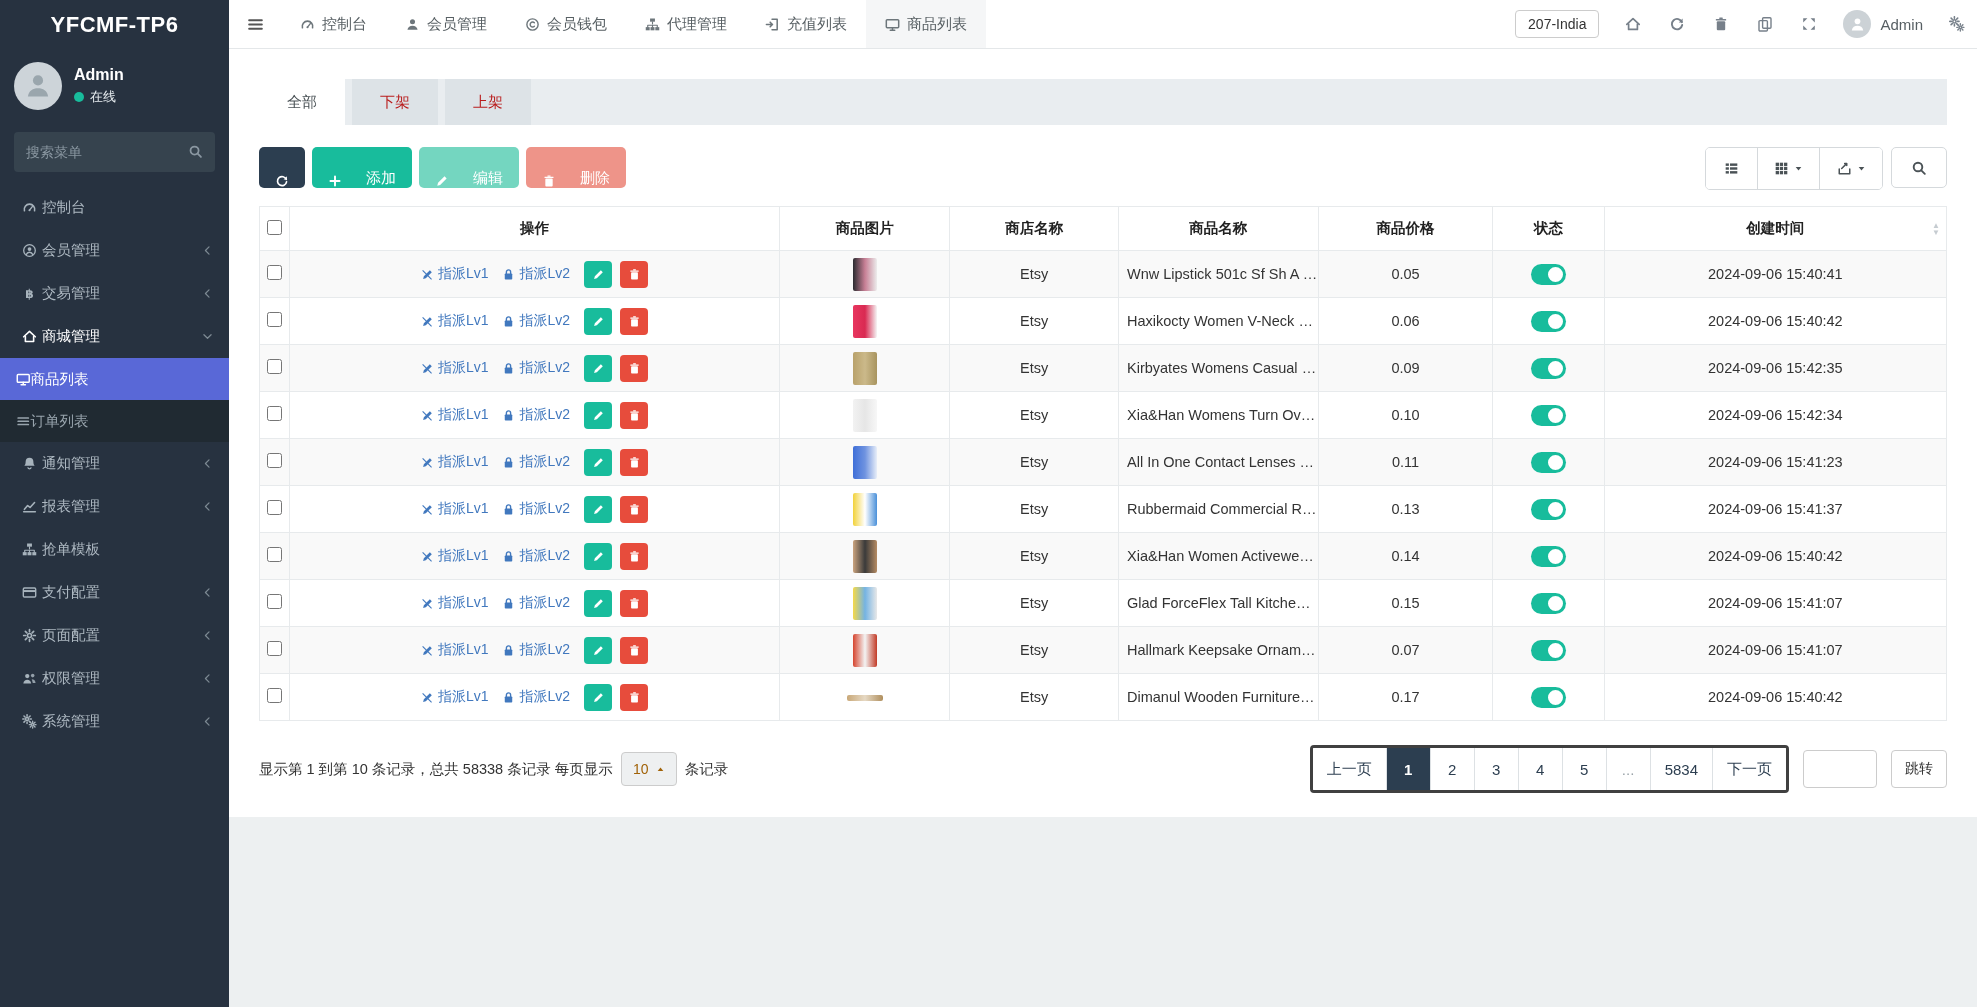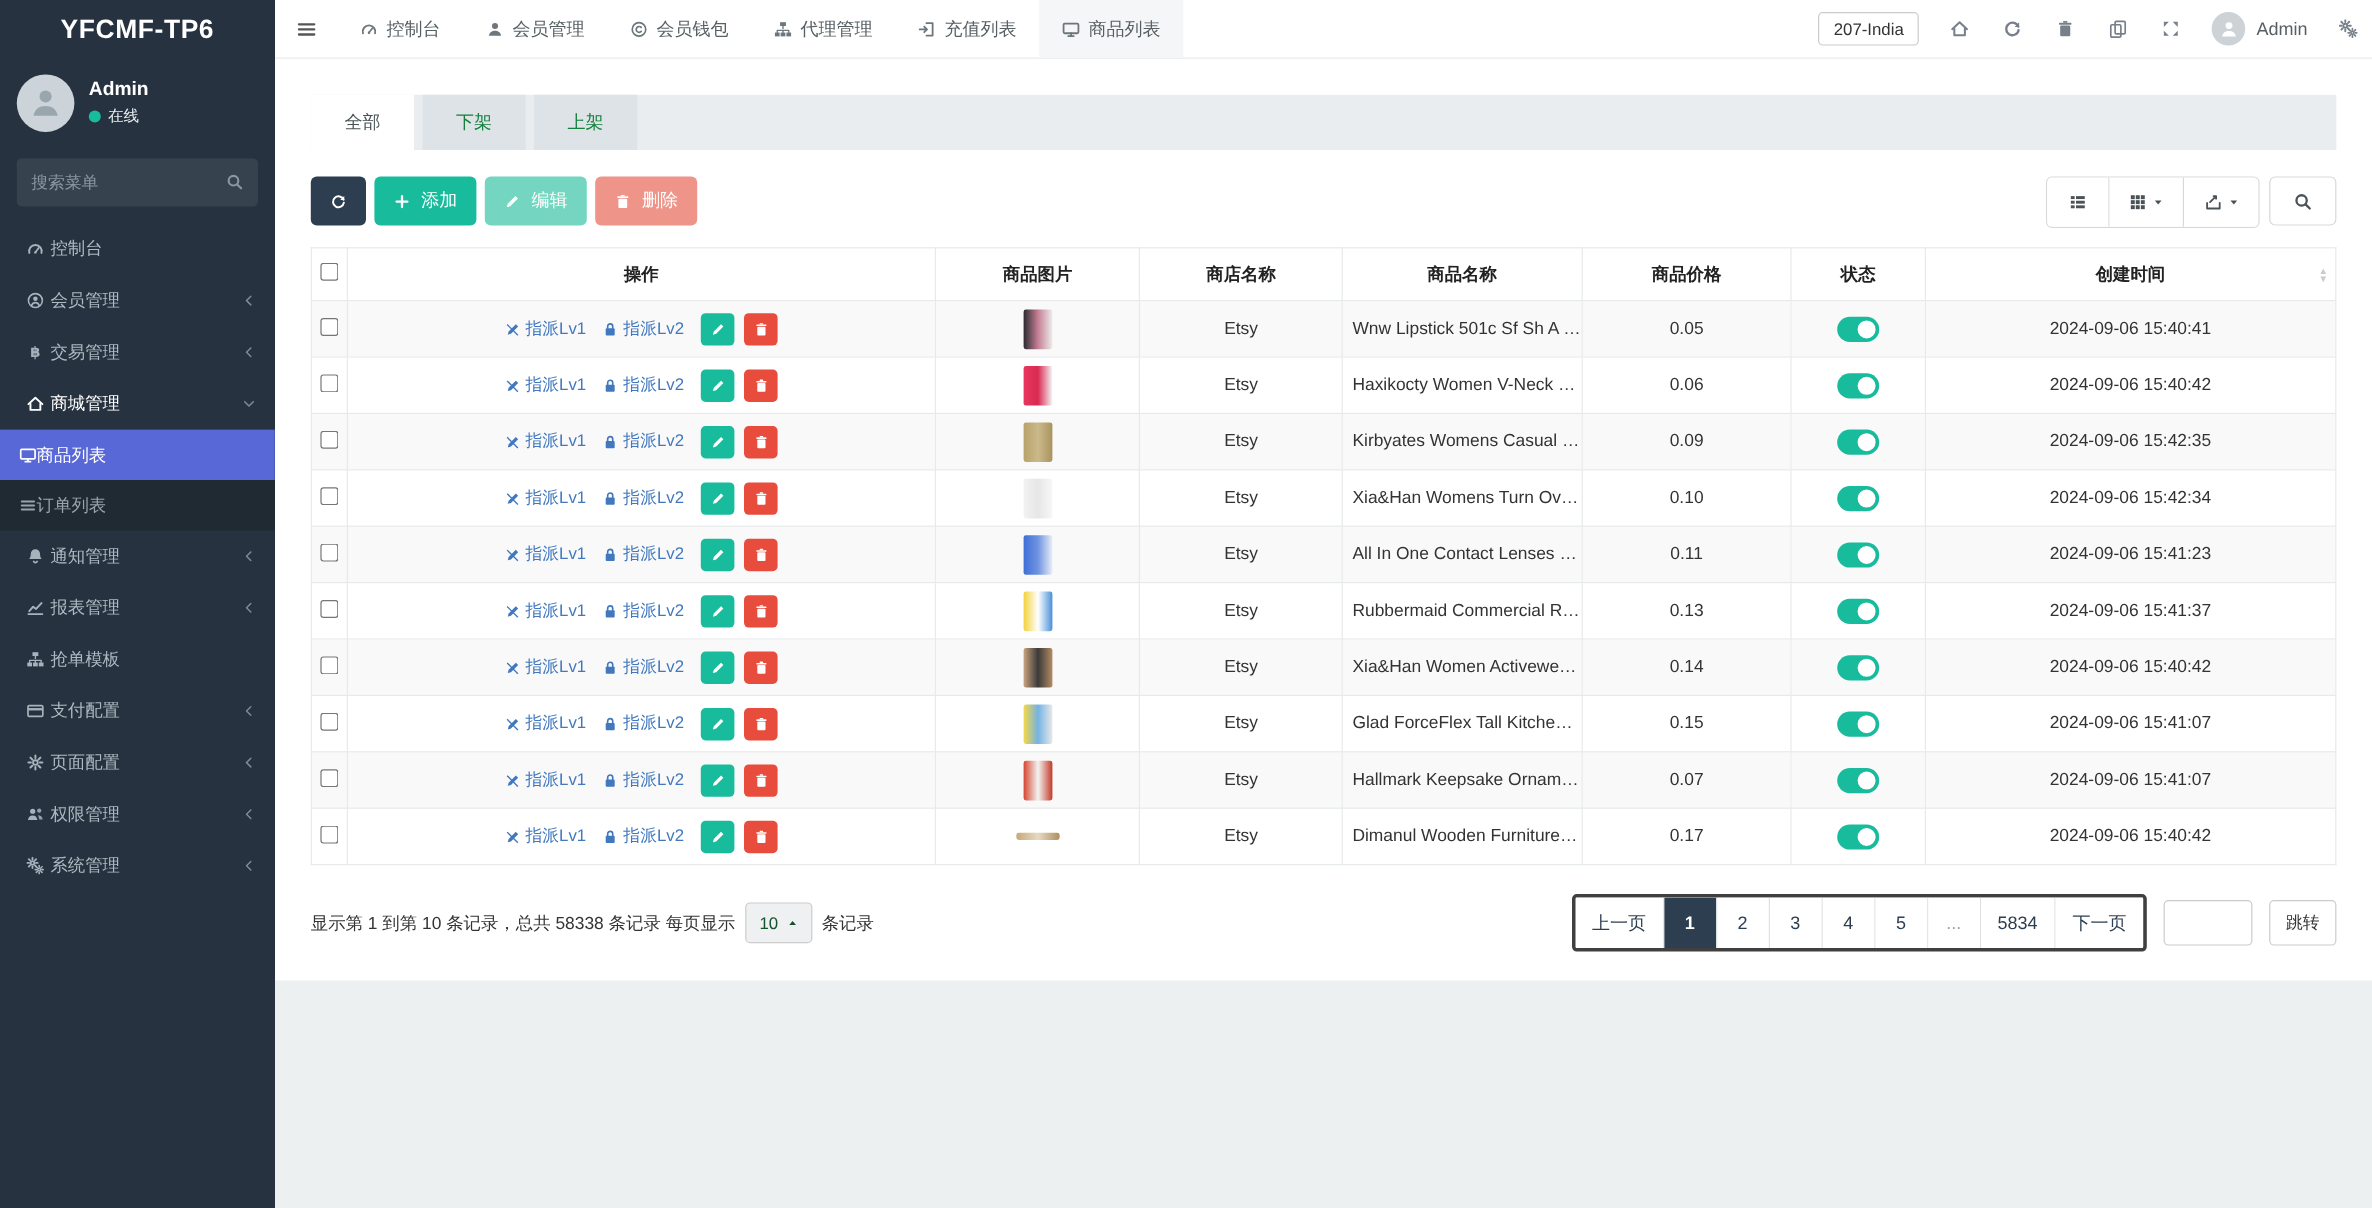--- a/index.html
+++ b/index.html
@@ -58,27 +58,27 @@
     color:#77808a; font-size:16px; cursor:pointer; }
   .nav-user { display:flex; align-items:center; gap:9px; padding:0 10px; cursor:pointer; }
   .avatar-sm { width:28px; height:28px; border-radius:50%; background:#ccd2d6;
     display:flex; align-items:center; justify-content:center; color:#fff; font-size:17px; overflow:hidden;}
   .nav-user .nm { color:#575f63; font-size:15px; }
 
   
   .content { background:#fff; padding:30px 30px 24px; min-height:715px; }
   .tabstrip { background:#e9edf0; display:flex; height:46px; }
   .tab { min-width:86px; padding:0 24px; display:flex; align-items:center; justify-content:center;
-    font-size:15px; color:#15803d; background:#dde3e7; margin-right:7px; cursor:pointer; }
+    font-size:15px; color:#b91c1c; background:#dde3e7; margin-right:7px; cursor:pointer; }
   .tab.active { background:#fff; color:#4a5256; }
 
   .toolbar { display:flex; align-items:flex-start; margin-top:22px; }
   .tb-left { display:flex; gap:7px; }
-  .btn { border:none; border-radius:5px; height:41px; display:inline-flex; align-items:center;
-    gap:9px; padding:0 16px; font-size:15px; color:#fff; cursor:pointer;
+  .btn { border:none; border-radius:5px; height:41px; display:inline-flex; align-items:flex-end;
+    gap:24px; padding:0 16px; font-size:15px; color:#fff; cursor:pointer;
     font-family:"Liberation Sans", sans-serif;}
   .btn .ic { font-size:14px; }
   .btn-dark { background:#2c3e50; width:46px; justify-content:center; padding:0; }
   .btn-green { background:#18bc9c; }
   .btn-green.disabled { background:#74d6c0; cursor:default; }
   .btn-red.disabled { background:#ee9489; cursor:default; }
   .tb-right { margin-left:auto; display:flex; gap:8px; }
   .tbgroup { display:flex; border:1px solid #d5d9dc; border-radius:5px; overflow:hidden; }
   .tbtn { width:52px; height:41px; background:#fff; display:flex; align-items:center;
     justify-content:center; gap:5px; color:#4a5256; font-size:15px; cursor:pointer;
@@ -115,21 +115,21 @@
   .toggle { display:inline-block; width:35px; height:21px; border-radius:11px; background:#18bc9c;
     position:relative; cursor:pointer; vertical-align:middle;}
   .toggle .knob { position:absolute; right:1px; top:1px; width:19px; height:19px; border-radius:50%;
     background:#fff; border:2px solid #18bc9c; }
 
   
   .tfooter { display:flex; align-items:center; margin-top:24px; font-size:14.5px; color:#333; }
   .pageinfo { display:flex; align-items:center; gap:8px; }
   .psize { height:34px; min-width:56px; border:1px solid #ccc; border-radius:4px; background:#eef0f1;
     display:inline-flex; align-items:center; justify-content:center; gap:7px; padding:0 10px;
-    font-size:14px; color:#14532d; cursor:pointer; }
+    font-size:14px; color:#a16207; cursor:pointer; }
   .psize .caret { font-size:9px; }
   .pager { margin-left:auto; display:flex; align-items:center; gap:14px; }
   .pages { display:flex; border:3px solid #404040; border-radius:4px; overflow:hidden; }
   .pg { min-width:44px; height:42px; padding:0 14px; display:flex; align-items:center; justify-content:center;
     font-size:15px; color:#2c3e50; background:#fff; border-right:1px solid #dde1e4; cursor:pointer; }
   .pg:last-child { border-right:none; }
   .pg.active { background:#2c3e50; color:#fff; font-weight:bold; }
   .pg.dots { color:#9aa3a9; }
   .jump-input { width:74px; height:38px; border:1px solid #ccc; border-radius:4px; padding:0 8px;
     font-size:14px; outline:none; }

